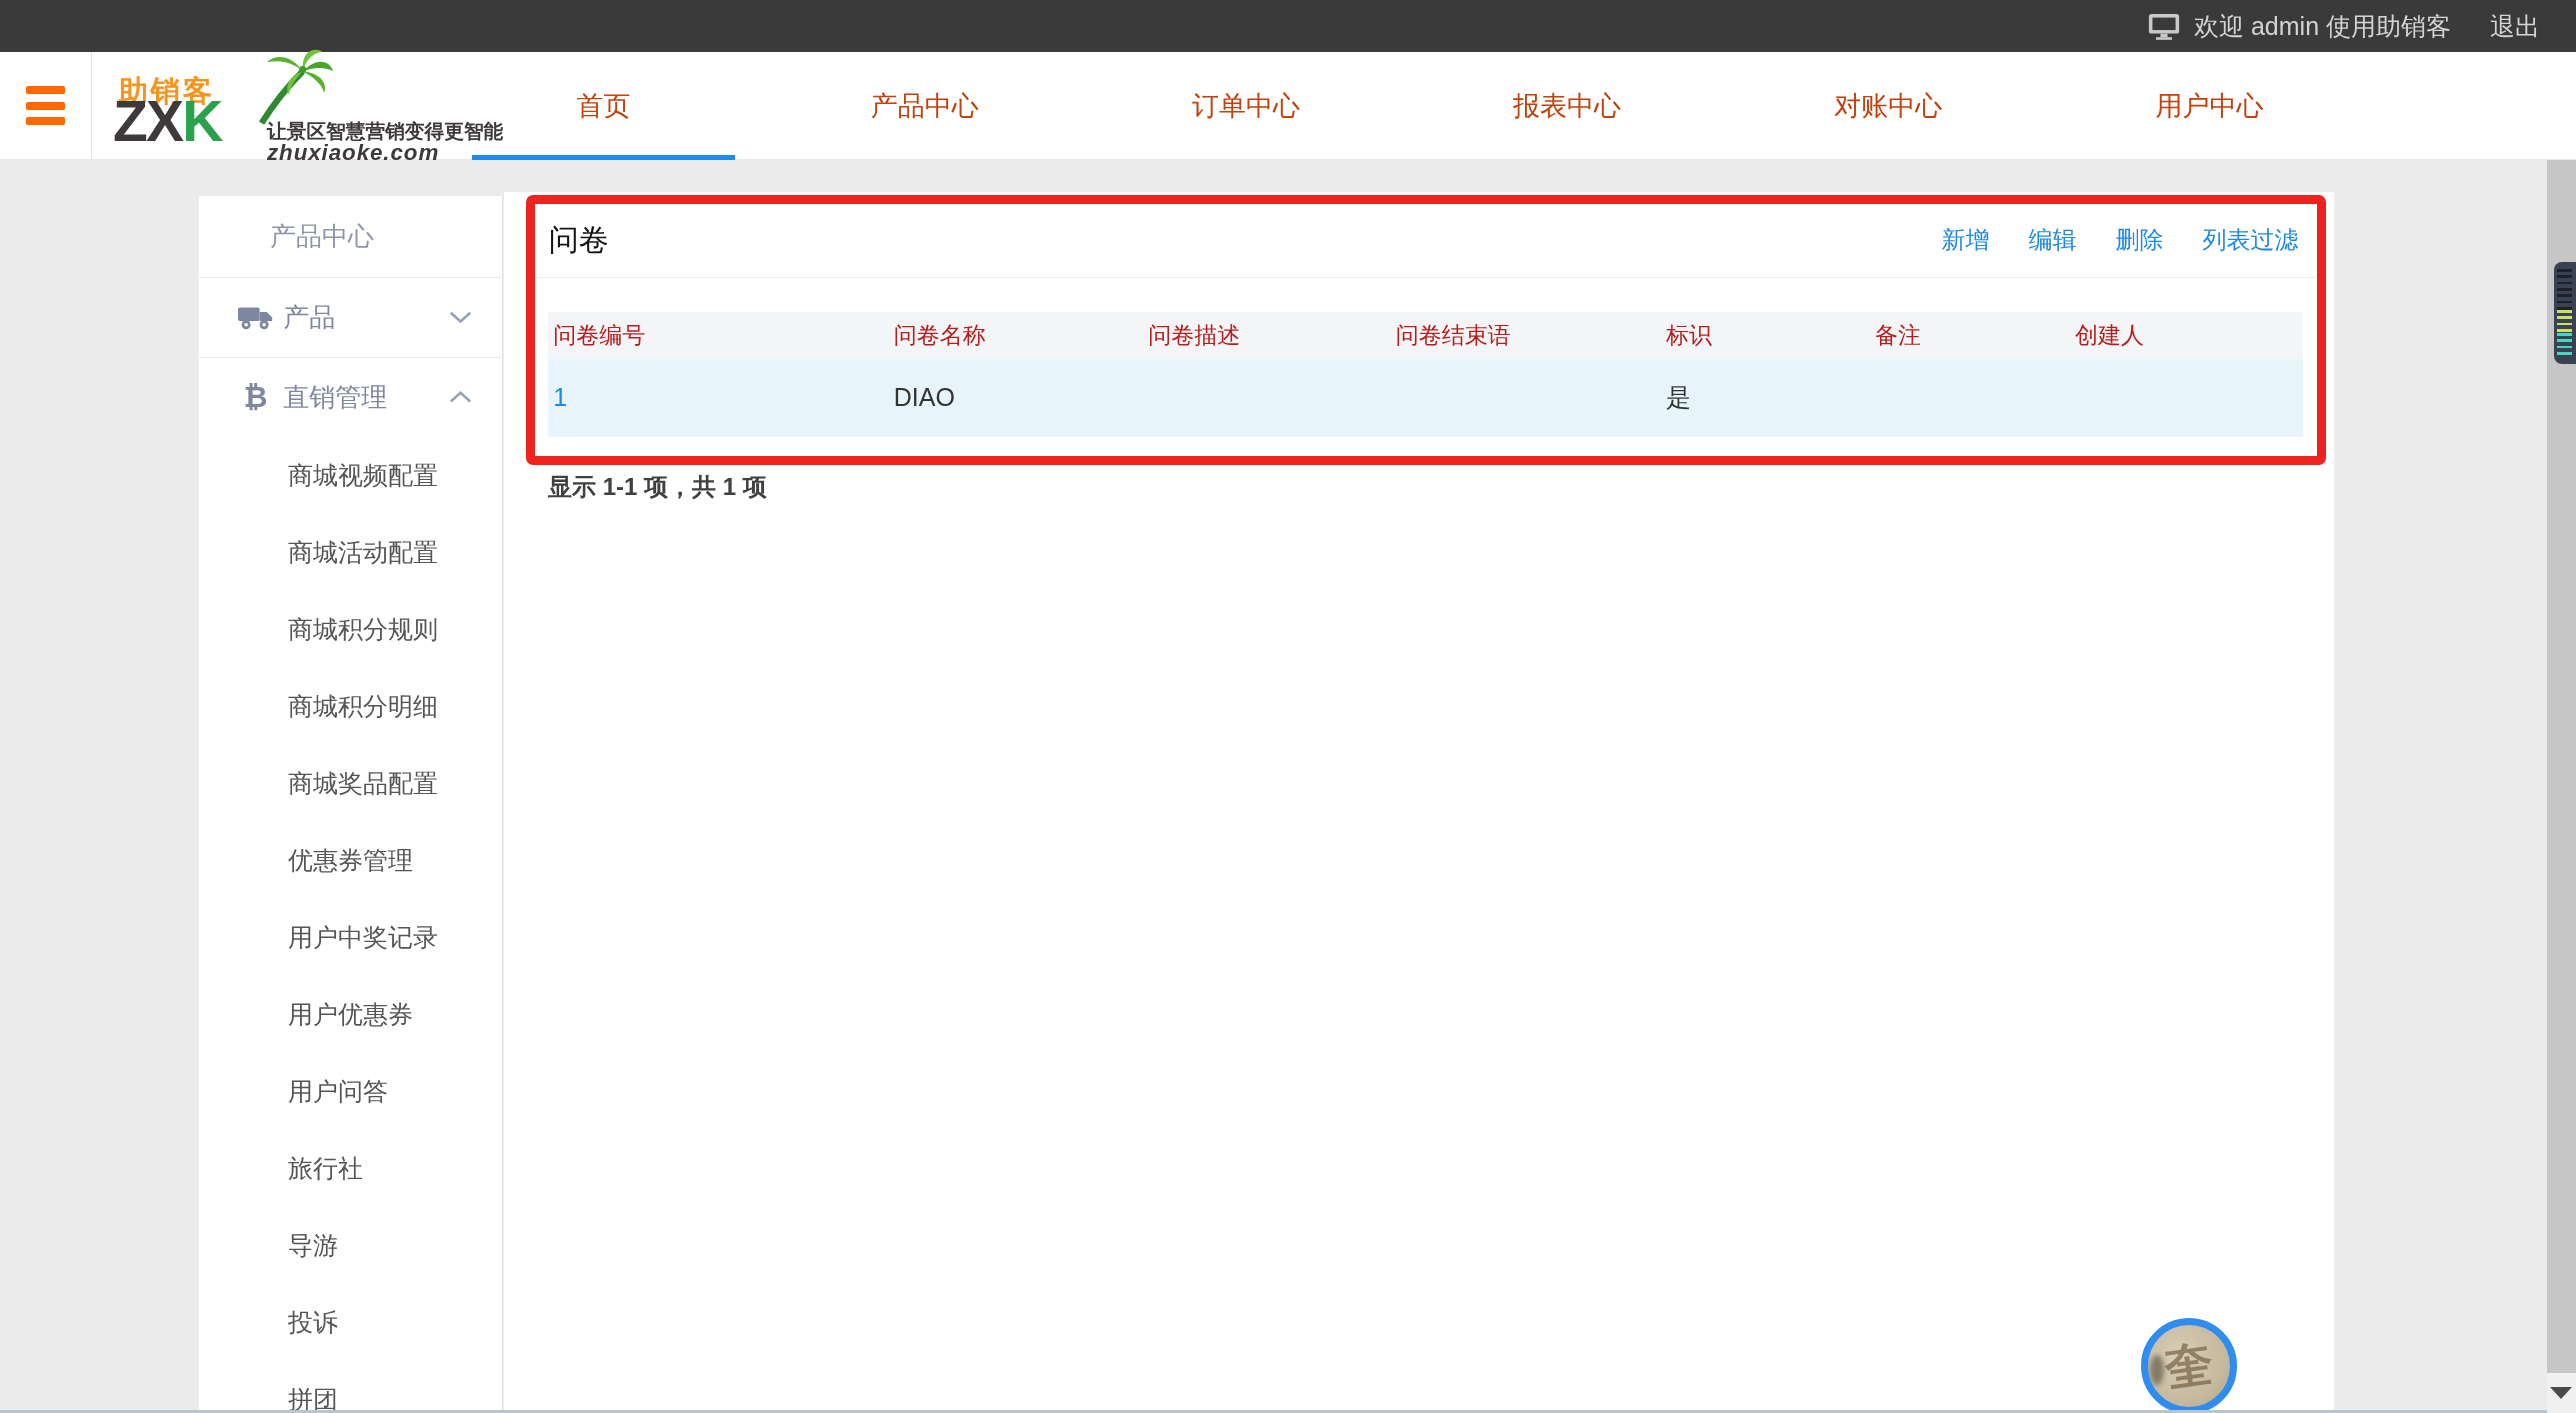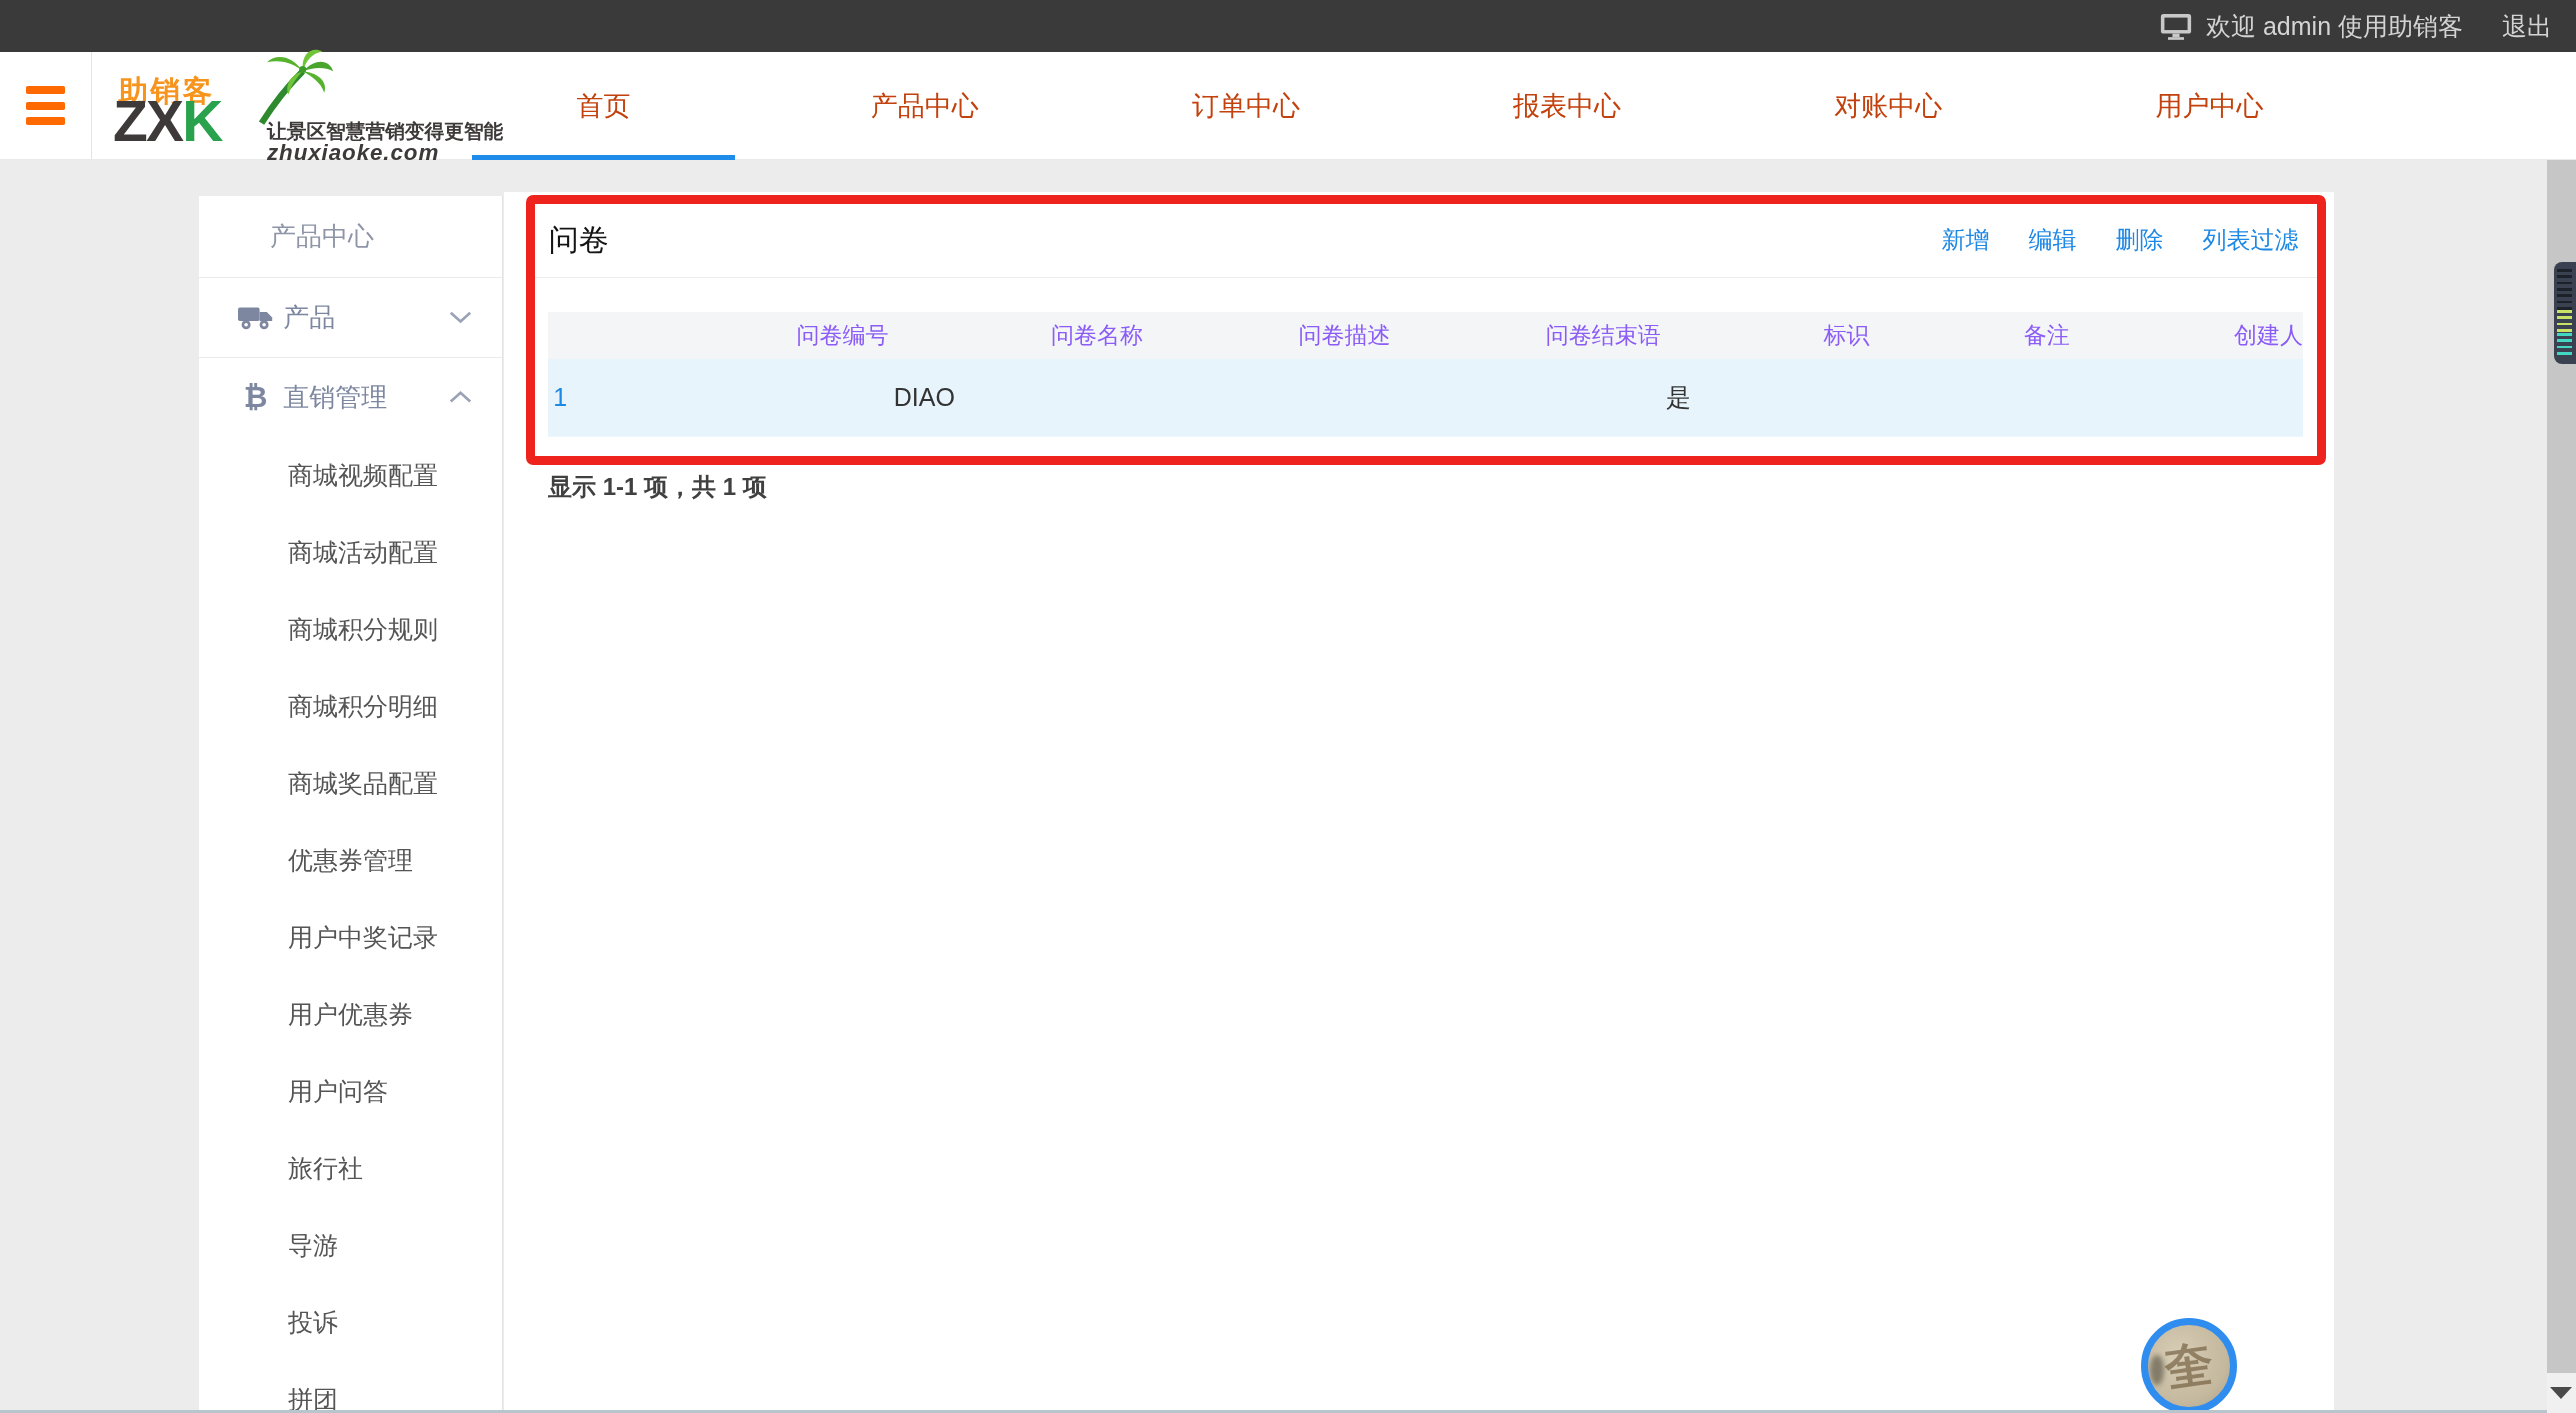--- a/index.html
+++ b/index.html
@@ -3,21 +3,21 @@
 <meta charset="utf-8">
 <style>
   html,body{margin:0;padding:0;}
   body{
     width:2576px;height:1413px;overflow:hidden;position:relative;
     font-family:"Liberation Sans","DejaVu Sans",sans-serif;
     background:#ececec;
   }
   
   .topbar{position:absolute;left:0;top:0;width:2576px;height:52px;background:#3a3a3a;
-    display:flex;align-items:center;justify-content:flex-end;padding-right:24px;box-sizing:border-box;}
+    display:flex;align-items:center;justify-content:flex-end;padding-right:36px;box-sizing:border-box;}
   .topbar-welcome{display:flex;align-items:center;gap:14.3px;color:#d4d4d4;font-size:25px;}
   .topbar-logout{color:#d4d4d4;font-size:25px;margin-left:39px;cursor:pointer;text-align:center;}
   .monitor-icon{display:inline-block;}
   
   .header{position:absolute;left:0;top:52px;width:2576px;height:107px;background:#fff;
     border-bottom:0.9px solid #e9e9e9;box-sizing:content-box;}
   .hamburger{position:absolute;left:0;top:0;width:92px;height:107px;border-right:1.8px solid #e3e3e3;
     display:flex;flex-direction:column;align-items:center;justify-content:center;gap:7.2px;cursor:pointer;box-sizing:border-box;}
   .hamburger span{display:block;width:39px;height:8px;background:#ff6a00;border-radius:1.8px;}
   .logo{position:absolute;left:113px;top:0;width:340px;height:107px;}
@@ -43,21 +43,21 @@
   .side-item{height:77px;line-height:77px;padding-left:89px;font-size:25px;color:#555;cursor:pointer;}
   
   .card{position:absolute;left:504px;top:32px;width:1830px;bottom:0;background:#fff;}
   .red-box{position:absolute;left:21.5px;top:2.7px;width:1800px;height:270px;border:9px solid #ef231d;border-radius:7.2px;box-sizing:border-box;background:#fff;}
   .card-head{height:73px;display:flex;align-items:center;padding:0 18px 0 14.3px;border-bottom:0.9px solid #ededed;}
   .card-title{font-size:30px;color:#141414;font-weight:500;}
   .card-actions{margin-left:auto;display:flex;gap:39px;}
   .card-actions a{font-size:24px;color:#1e88e5;text-decoration:none;cursor:pointer;white-space:nowrap;}
   .grid{margin:34px 13.4px 0 13.4px;}
   .thead{display:flex;height:47px;background:#f3f5f7;align-items:center;}
-  .thead .cell{font-size:23px;color:#8b5cf6;text-align:right;}
+  .thead .cell{font-size:23px;color:#b91c1c;}
   .trow{display:flex;height:77px;background:#e8f4fb;align-items:center;border-bottom:0.9px solid #eef7fc;}
   .trow .cell{font-size:25px;color:#333;}
   .cell{padding-left:5.4px;box-sizing:border-box;overflow:hidden;white-space:nowrap;}
   .cell.c0{width:19.4%;} .cell.c1{width:14.5%;} .cell.c2{width:14.1%;}
   .cell.c3{width:15.4%;} .cell.c4{width:11.9%;font-family:Liberation Serif, serif;} .cell.c5{width:11.4%;} .cell.c6{width:13.3%;}
   .row-link{color:#1e88e5;cursor:pointer;}
   .summary{position:absolute;left:44px;top:279px;font-size:24px;font-weight:bold;color:#404040;text-align:right;}
   
   .sb-track{position:absolute;right:0;top:0;width:29.5px;bottom:40px;background:#c6c6c6;}
   .sb-bottom{position:absolute;right:0;bottom:0;width:29.5px;height:40px;background:#f0f0f0;display:flex;align-items:center;justify-content:center;}

